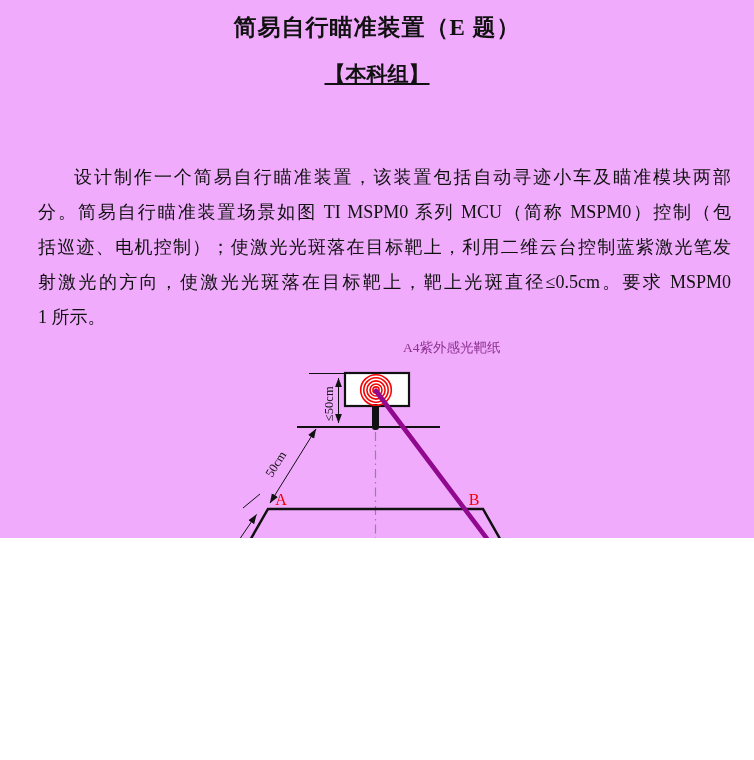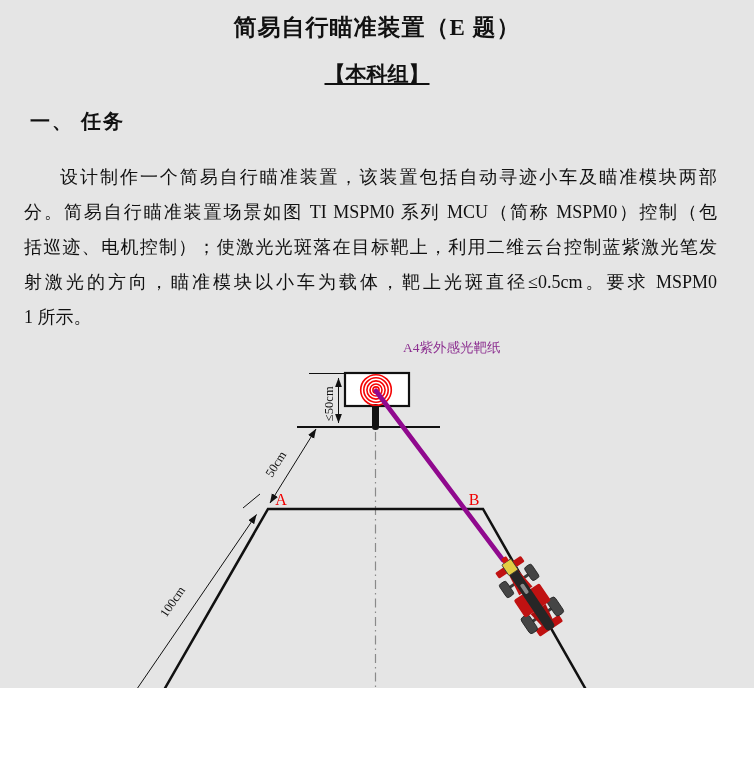--- a/index.html
+++ b/index.html
@@ -1,59 +1,58 @@
 <!DOCTYPE html>
 <html><head>
 <meta charset="utf-8">
 <style>
   html,body{margin:0;padding:0;background:#ffffff;}
   #page{
-    position:relative;width:754px;height:688px;background:#e5e5e5;
+    position:relative;width:754px;height:538px;background:#f0abfc;
     font-family:"Liberation Serif","DejaVu Serif",serif;color:#111;overflow:hidden;
   }
   .title{
     position:absolute;top:12px;left:0;width:754px;text-align:center;
     font-size:23px;font-weight:bold;letter-spacing:1px;
   }
   .group{
     position:absolute;top:60px;left:0;width:754px;text-align:center;
     font-size:21px;font-weight:bold;text-decoration:underline;
   }
   .heading{
     position:absolute;top:108px;left:30px;font-size:20px;font-weight:bold;letter-spacing:2px;
   }
   .para{
-    position:absolute;top:160px;left:24px;width:693px;
+    position:absolute;top:160px;left:38px;width:693px;
   }
   .pline{
     font-size:18px;line-height:35px;height:35px;white-space:nowrap;
     text-align:justify;text-align-last:justify;
   }
   .pline.ind{text-indent:36px;}
   .pline.last{text-align:left;text-align-last:left;}
   svg text{font-family:"Liberation Serif","DejaVu Serif",serif;}
   .dimtext{font-size:12.5px;fill:#111;}
   .vertex{font-size:16px;fill:#f00000;}
   .figlabel{font-size:13.5px;fill:#8c2f90;}
   .botdim{font-size:15px;fill:#111;}
 </style>
 </head>
 <body>
 
 <div id="page">
 
   <div class="title">简易自行瞄准装置（E 题）</div>
   <div class="group">【本科组】</div>
-  <div class="heading">一、 任务</div>
 
   <div class="para">
     <div class="pline ind">设计制作一个简易自行瞄准装置，该装置包括自动寻迹小车及瞄准模块两部</div>
     <div class="pline">分。简易自行瞄准装置场景如图 TI MSPM0 系列 MCU（简称 MSPM0）控制（包</div>
     <div class="pline">括巡迹、电机控制）；使激光光斑落在目标靶上，利用二维云台控制蓝紫激光笔发</div>
-    <div class="pline">射激光的方向，瞄准模块以小车为载体，靶上光斑直径≤0.5cm。要求 MSPM0</div>
+    <div class="pline">射激光的方向，使激光光斑落在目标靶上，靶上光斑直径≤0.5cm。要求 MSPM0</div>
     <div class="pline last">1 所示。</div>
   </div>
 
   <svg style="position:absolute;left:0;top:330px;" width="754" height="430" viewBox="0 330 754 430">
     <defs>
       <marker id="arr" markerUnits="userSpaceOnUse" markerWidth="10" markerHeight="8" refX="9.3" refY="3.5" orient="auto-start-reverse">
         <path d="M0,0 L9.5,3.5 L0,7 Z" fill="#111"></path>
       </marker>
     </defs>
 

